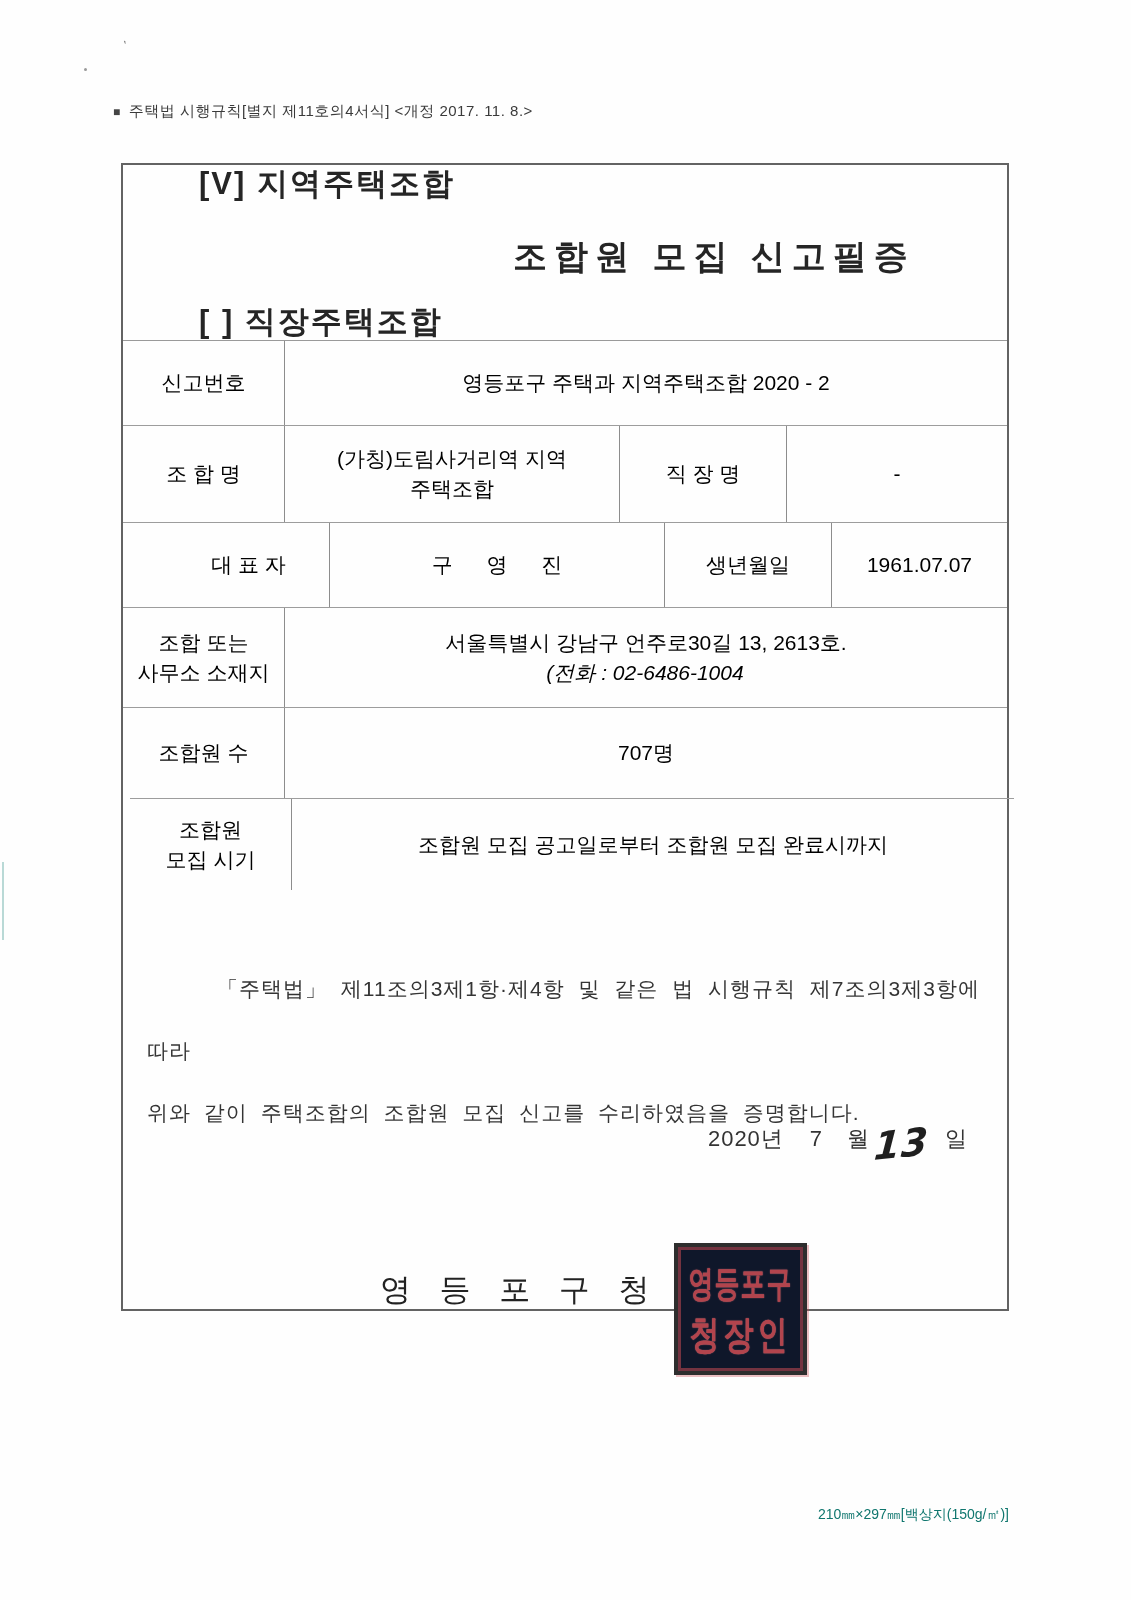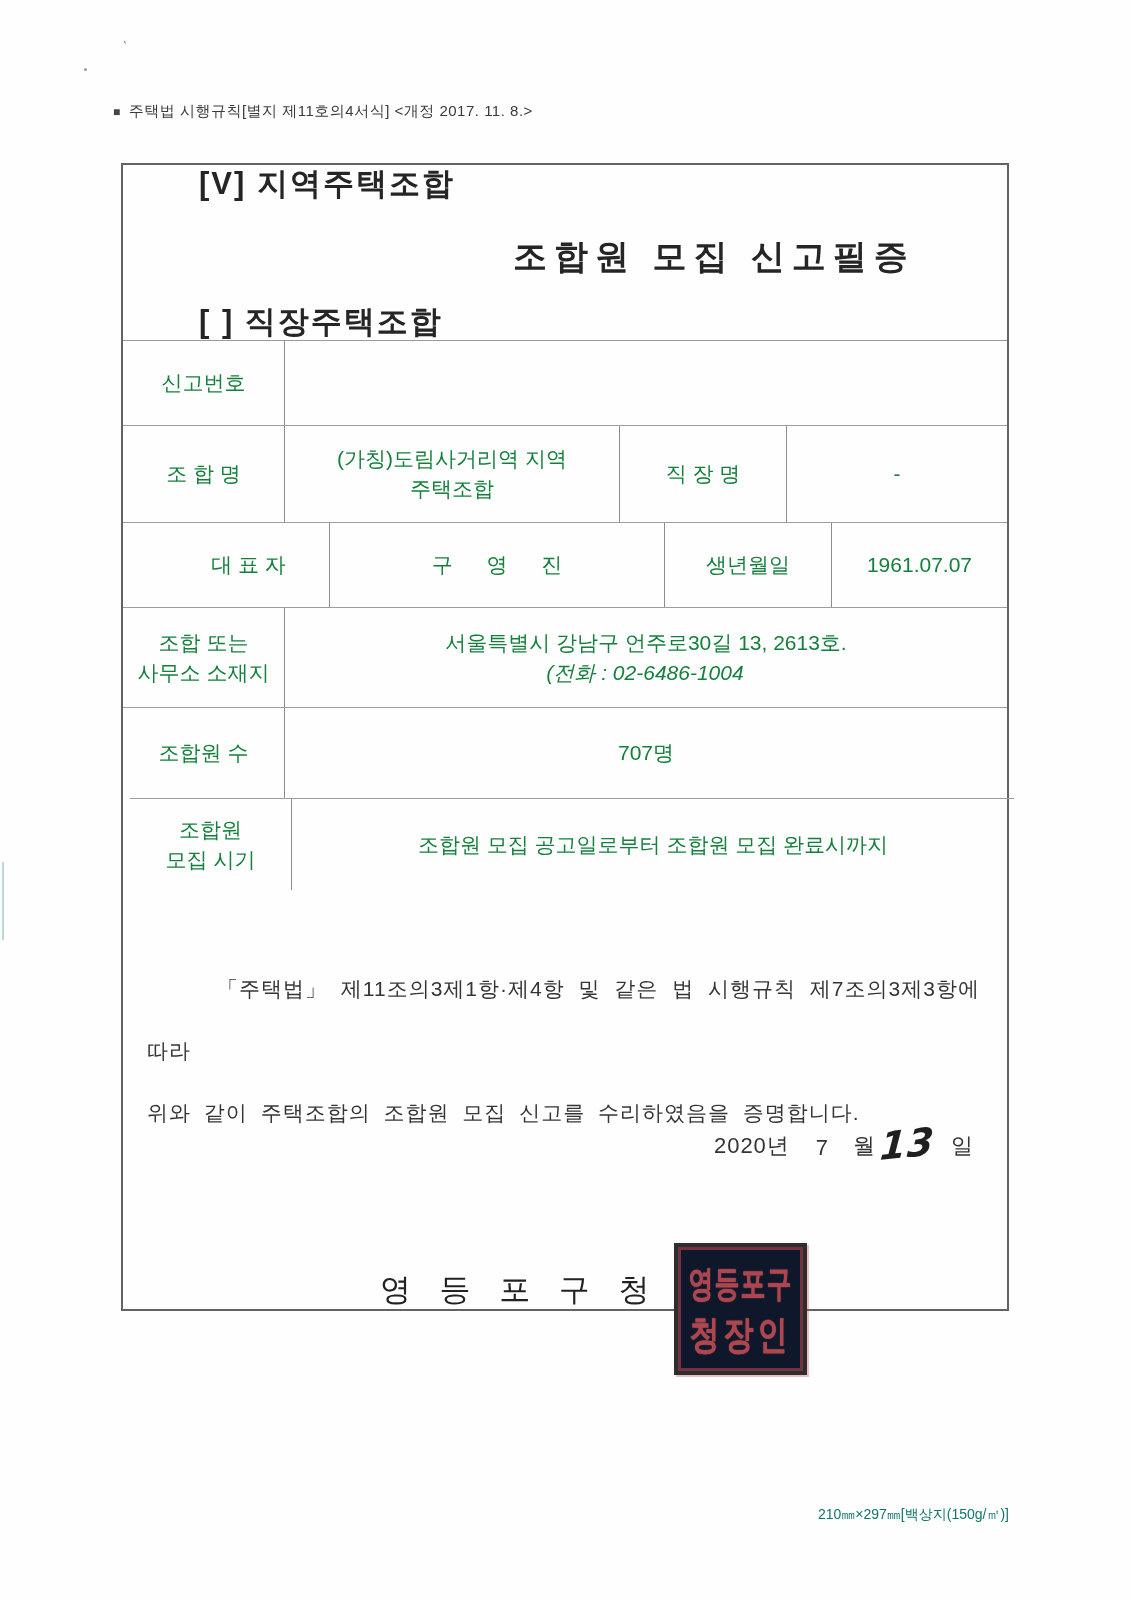--- a/index.html
+++ b/index.html
@@ -70,21 +70,21 @@
     font-weight: bold; color: #252525;
     font-size: 34px; letter-spacing: 7px;
   }
 
   
   .t-row { display: flex; width: 100%; }
   .t-row + .t-row { border-top: 1px solid #9d9d9d; }
   .t-row .cell {
     display: flex; flex-direction: column;
     align-items: center; justify-content: center;
-    font-size: 21px; color: #15803d; line-height: 30px;
+    font-size: 21px; color: #000000; line-height: 30px;
   }
   .c-label  { width: 162px; border-right: 1px solid #8d8d8d; }
   .c-v1     { width: 335px; border-right: 1px solid #8d8d8d; }
   .c-l2     { width: 167px; border-right: 1px solid #8d8d8d; }
   .c-v2     { flex: 1; }
   .c-full   { flex: 1; }
   .r-h84  { height: 84px; }
   .r-h97  { height: 97px; }
   .r-h85  { height: 85px; padding-left: 45px; }
   .r-h100 { height: 100px; }
@@ -98,23 +98,23 @@
   
   .body-par {
     position: absolute; left: 24px; right: 22px; top: 793px;
     font-size: 21px; color: #343434; line-height: 62px;
   }
   .body-par .l1 { text-indent: 70px; word-spacing: 7px; letter-spacing: 1px; }
   .body-par .l2 { word-spacing: 6px; letter-spacing: 1px; }
 
   
   .date-line {
-    position: absolute; right: 33px; top: 952px;
+    position: absolute; right: 39px; top: 952px;
     font-size: 22px; color: #333; letter-spacing: 1px;
-    display: flex; align-items: flex-end;
+    display: flex; align-items: center;
   }
   .date-line .gap1 { width: 26px; }
   .date-line .gap2 { width: 24px; }
   .date-line .gap3 { width: 14px; }
   .hand-day {
     display: inline-block;
     font-family: "DejaVu Sans", sans-serif;
     font-style: italic; font-weight: bold;
     font-size: 38px; color: #1f1f1f;
     transform: rotate(-6deg) skewX(-10deg);
@@ -163,20 +163,21 @@
     <div class="title-band">
       <div class="title-checkboxes">
         <div>[V] 지역주택조합</div>
         <div>[ ] 직장주택조합</div>
       </div>
       <div class="title-main">조합원 모집 신고필증</div>
     </div>
 
     <div class="t-row r-h84">
       <div class="cell c-label">신고번호</div>
+      <div class="cell c-full">영등포구 주택과 지역주택조합 2020 - 2</div>
     </div>
 
     <div class="t-row r-h97">
       <div class="cell c-label">조 합 명</div>
       <div class="cell c-v1">
         <div>(가칭)도림사거리역 지역</div>
         <div>주택조합</div>
       </div>
       <div class="cell c-l2">직 장 명</div>
       <div class="cell c-v2">-</div>

